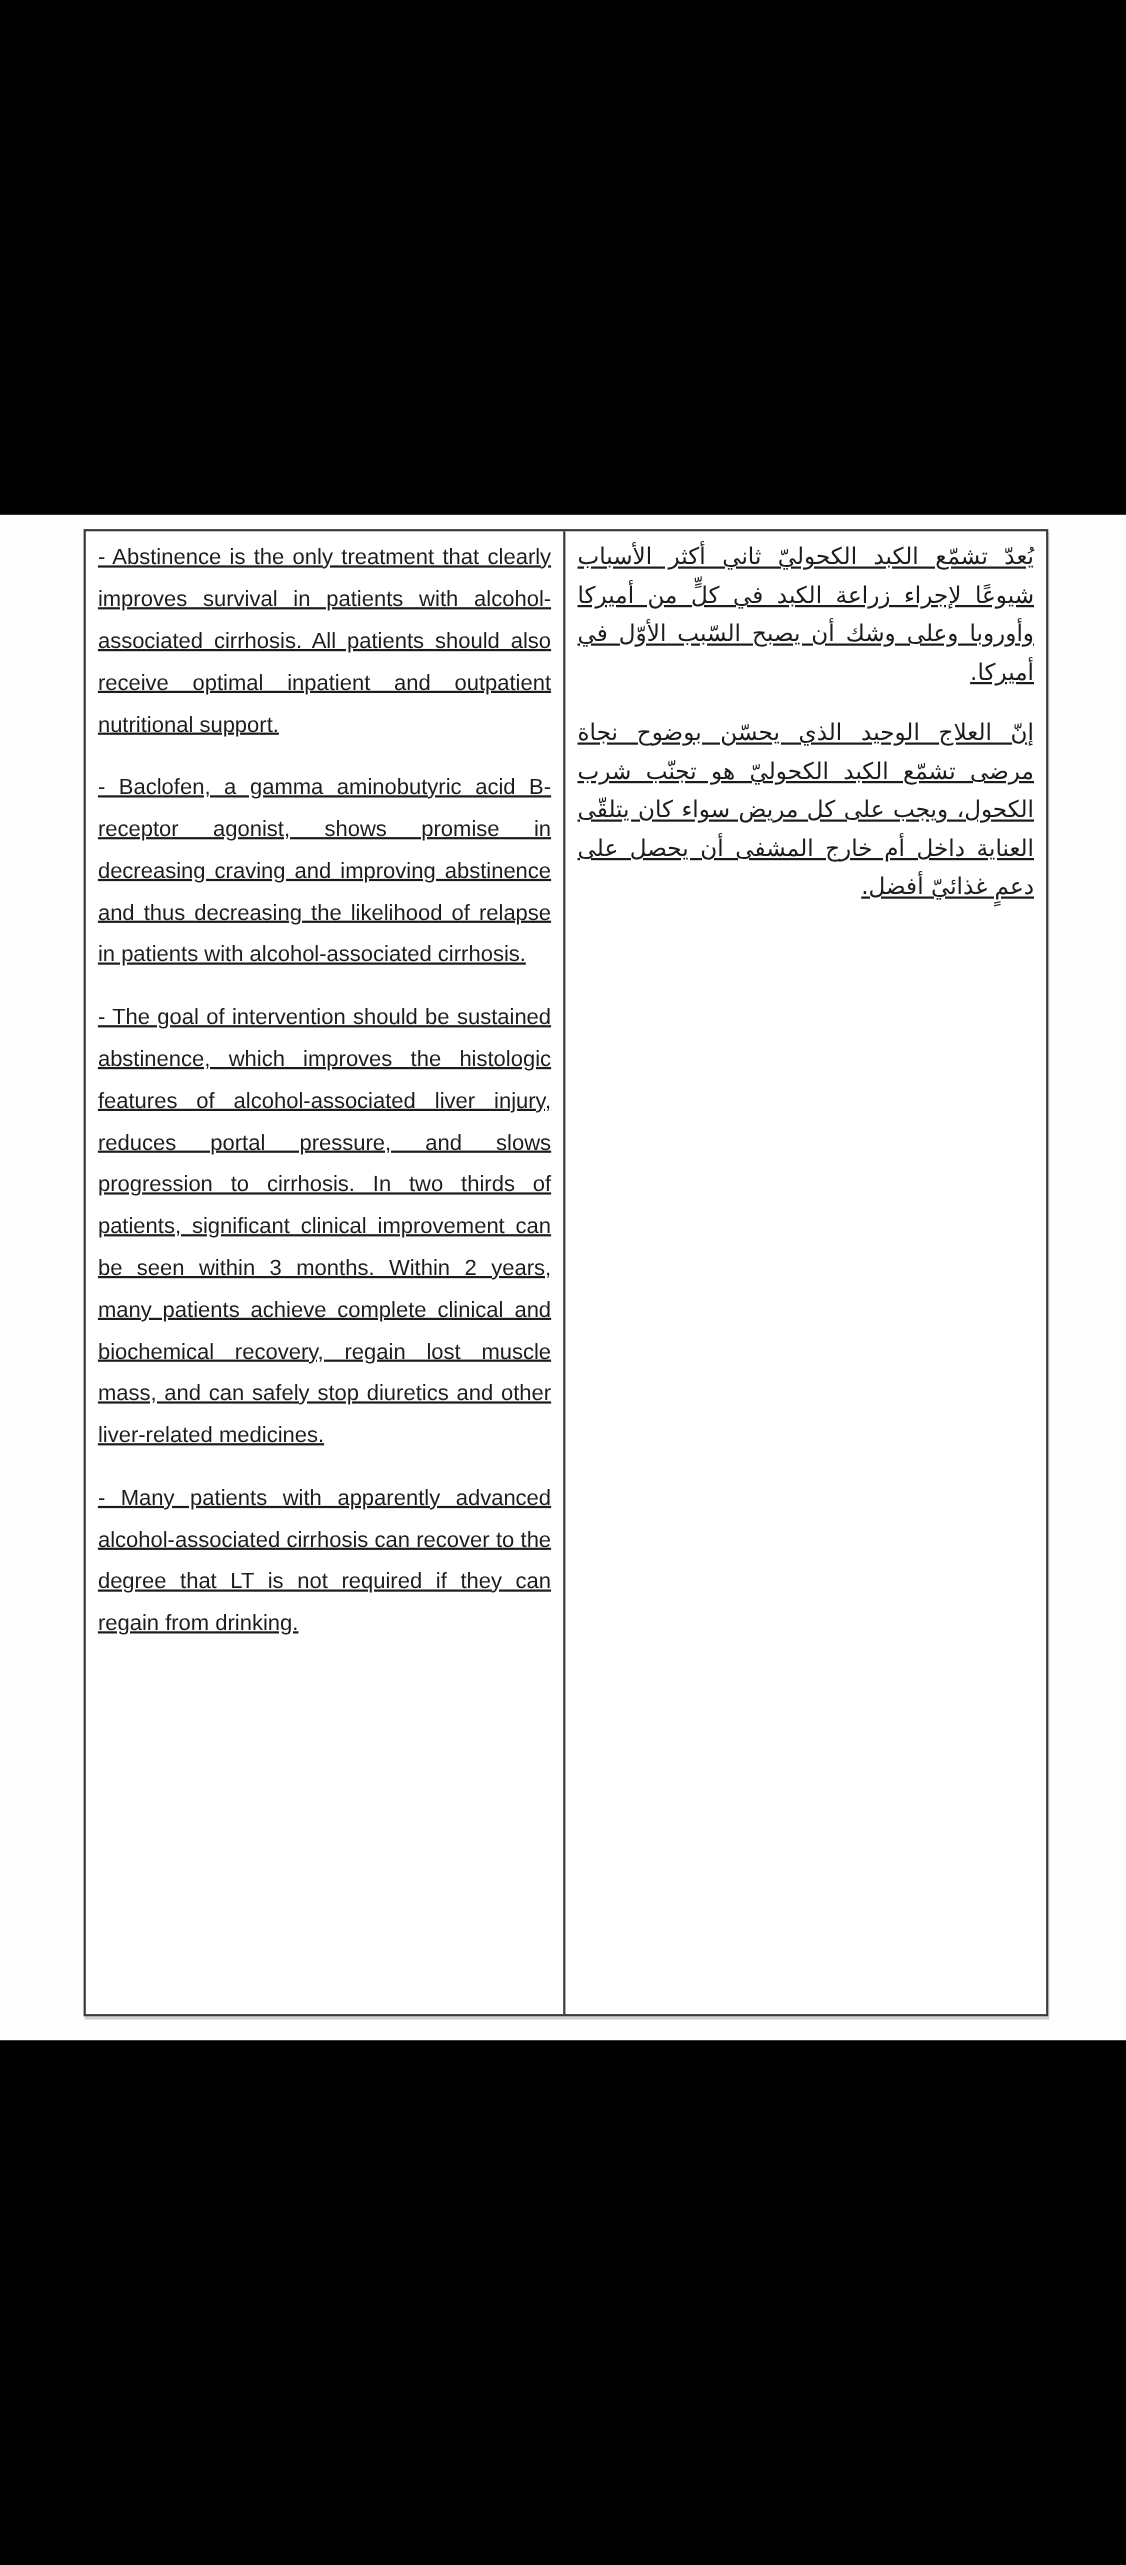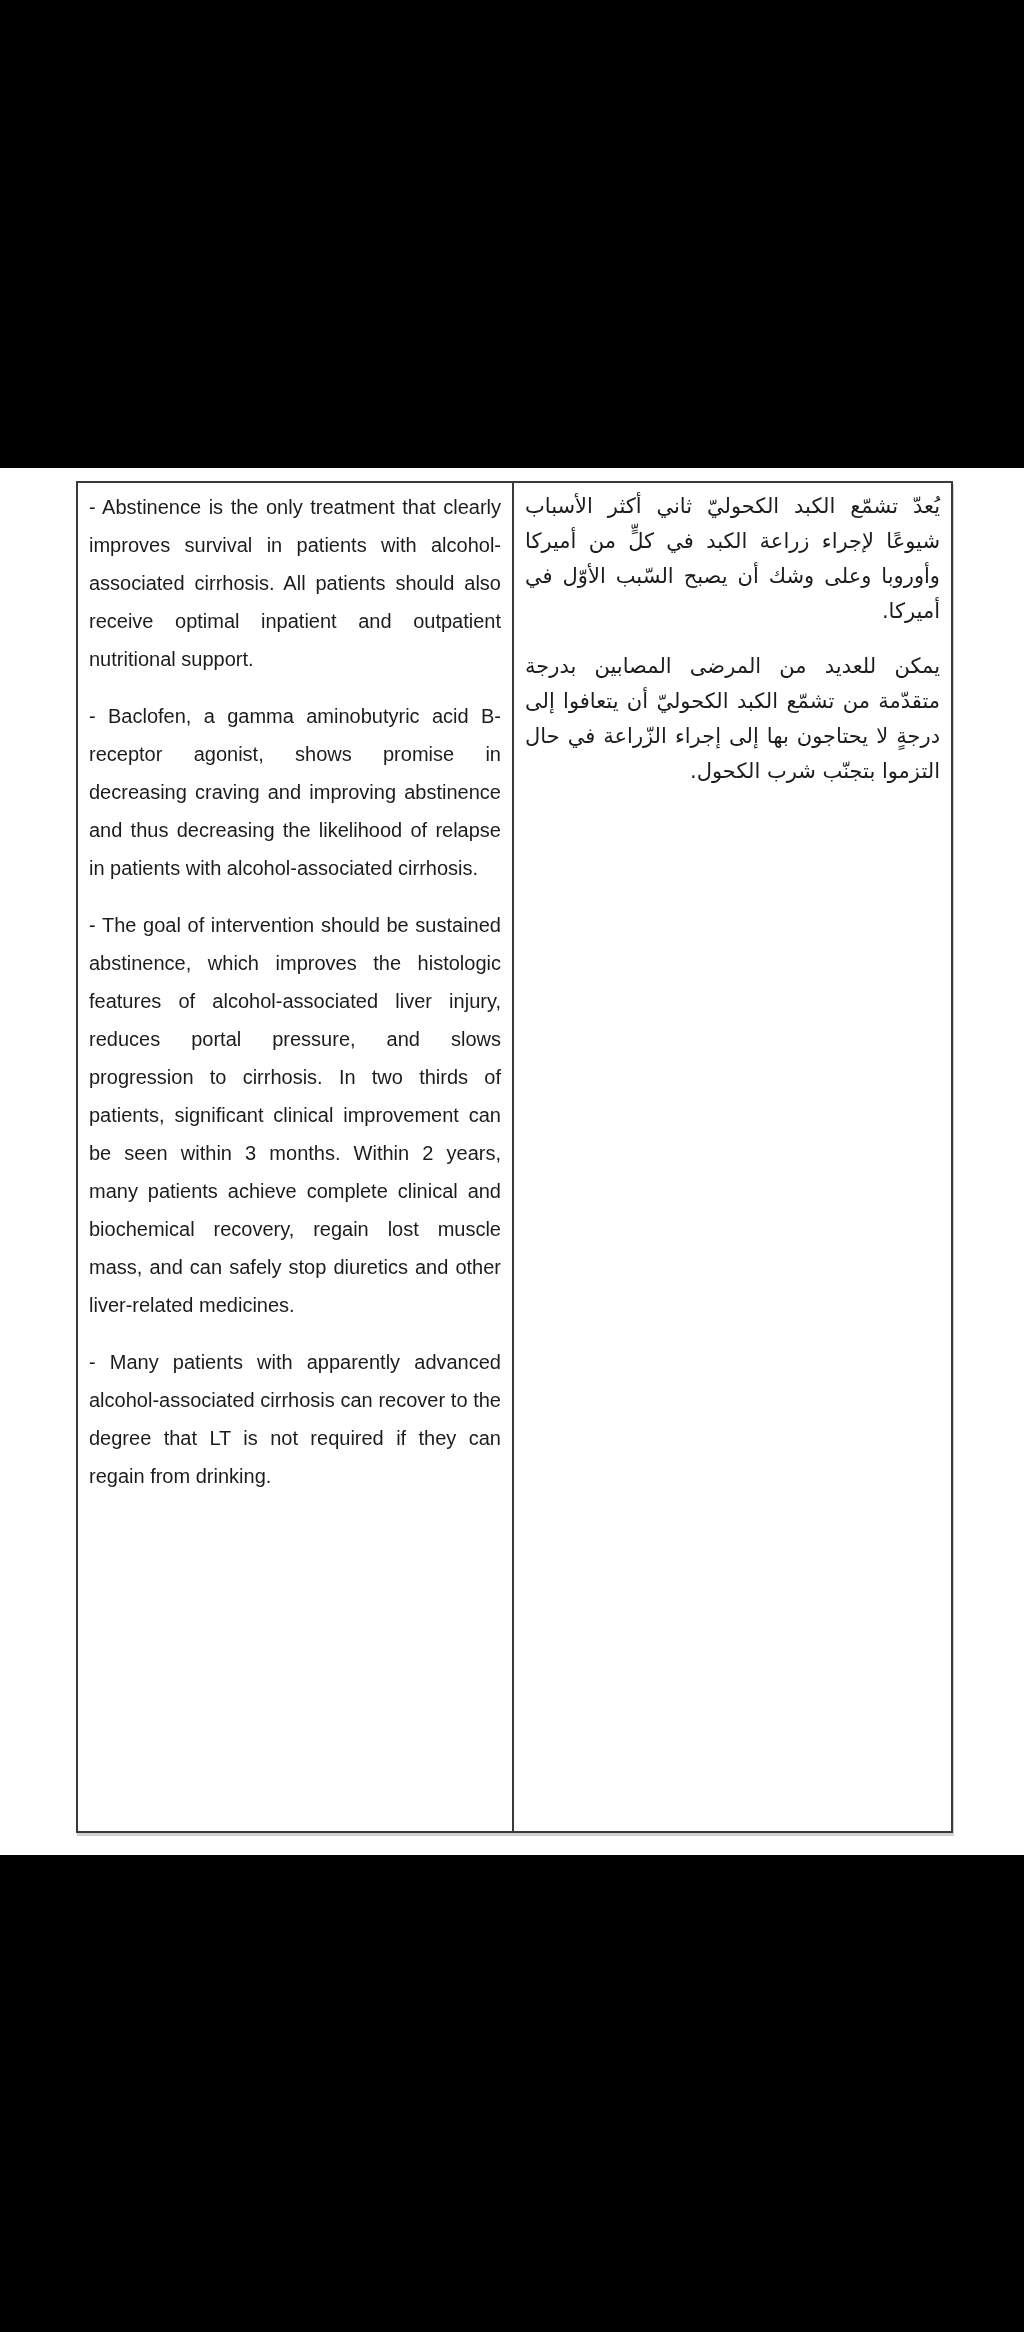--- a/index.html
+++ b/index.html
@@ -32,21 +32,21 @@
   .cell { box-sizing: border-box; height: 100%; overflow: hidden; }
   .cell-en {
     width: 436px;
     border-right: 2px solid #3a3a3a;
     padding: 5px 11px 10px 11px;
   }
   .cell-ar {
     width: 437px;
     padding: 6px 11px 10px 11px;
   }
-  p { margin: 0; color: #1c1c1c; }
+  p { margin: 0; color: #1c1c1c; text-decoration: underline; }
   .en {
     font: 400 20px/38px "Liberation Sans", sans-serif;
     text-align: justify;
     margin-bottom: 19px;
   }
   .ar {
     font: 400 21px/35px "DejaVu Sans", sans-serif;
     direction: rtl;
     unicode-bidi: embed;
     text-align: justify;
@@ -64,19 +64,19 @@
 
     <div class="cell cell-en">
       <p class="en">- Abstinence is the only treatment that clearly improves survival in patients with alcohol-associated cirrhosis. All patients should also receive optimal inpatient and outpatient nutritional support.</p>
       <p class="en">- Baclofen, a gamma aminobutyric acid B-receptor agonist, shows promise in decreasing craving and improving abstinence and thus decreasing the likelihood of relapse in patients with alcohol-associated cirrhosis.</p>
       <p class="en">- The goal of intervention should be sustained abstinence, which improves the histologic features of alcohol-associated liver injury, reduces portal pressure, and slows progression to cirrhosis. In two thirds of patients, significant clinical improvement can be seen within 3 months.  Within 2 years, many patients achieve complete clinical and biochemical recovery, regain lost muscle mass, and can safely stop diuretics and other liver-related medicines.</p>
       <p class="en">- Many patients with apparently advanced alcohol-associated cirrhosis can recover to the degree that LT is not required if they can regain from drinking.</p>
     </div>
 
     <div class="cell cell-ar">
       <p class="ar" dir="rtl">يُعدّ تشمّع الكبد الكحوليّ ثاني أكثر الأسباب شيوعًا لإجراء زراعة الكبد في كلٍّ من أميركا وأوروبا وعلى وشك أن يصبح السّبب الأوّل في أميركا.</p>
-      <p class="ar" dir="rtl">يمكن للعديد من المرضى المصابين بدرجة متقدّمة من تشمّع الكبد الكحوليّ أن يتعافوا إلى درجةٍ لا يحتاجون بها إلى إجراء الزّراعة في حال التزموا بتجنّب شرب الكحول.</p>
+      <p class="ar" dir="rtl">إنّ العلاج الوحيد الذي يحسّن بوضوح نجاة مرضى تشمّع الكبد الكحوليّ هو تجنّب شرب الكحول، ويجب على كل مريض سواء كان يتلقّى العناية داخل أم خارج المشفى أن يحصل على دعمٍ غذائيّ أفضل.</p>
     </div>
 
   </div>
 </div>
 
 <div class="letterbox letterbox-bottom"></div>
 
 </body></html>

